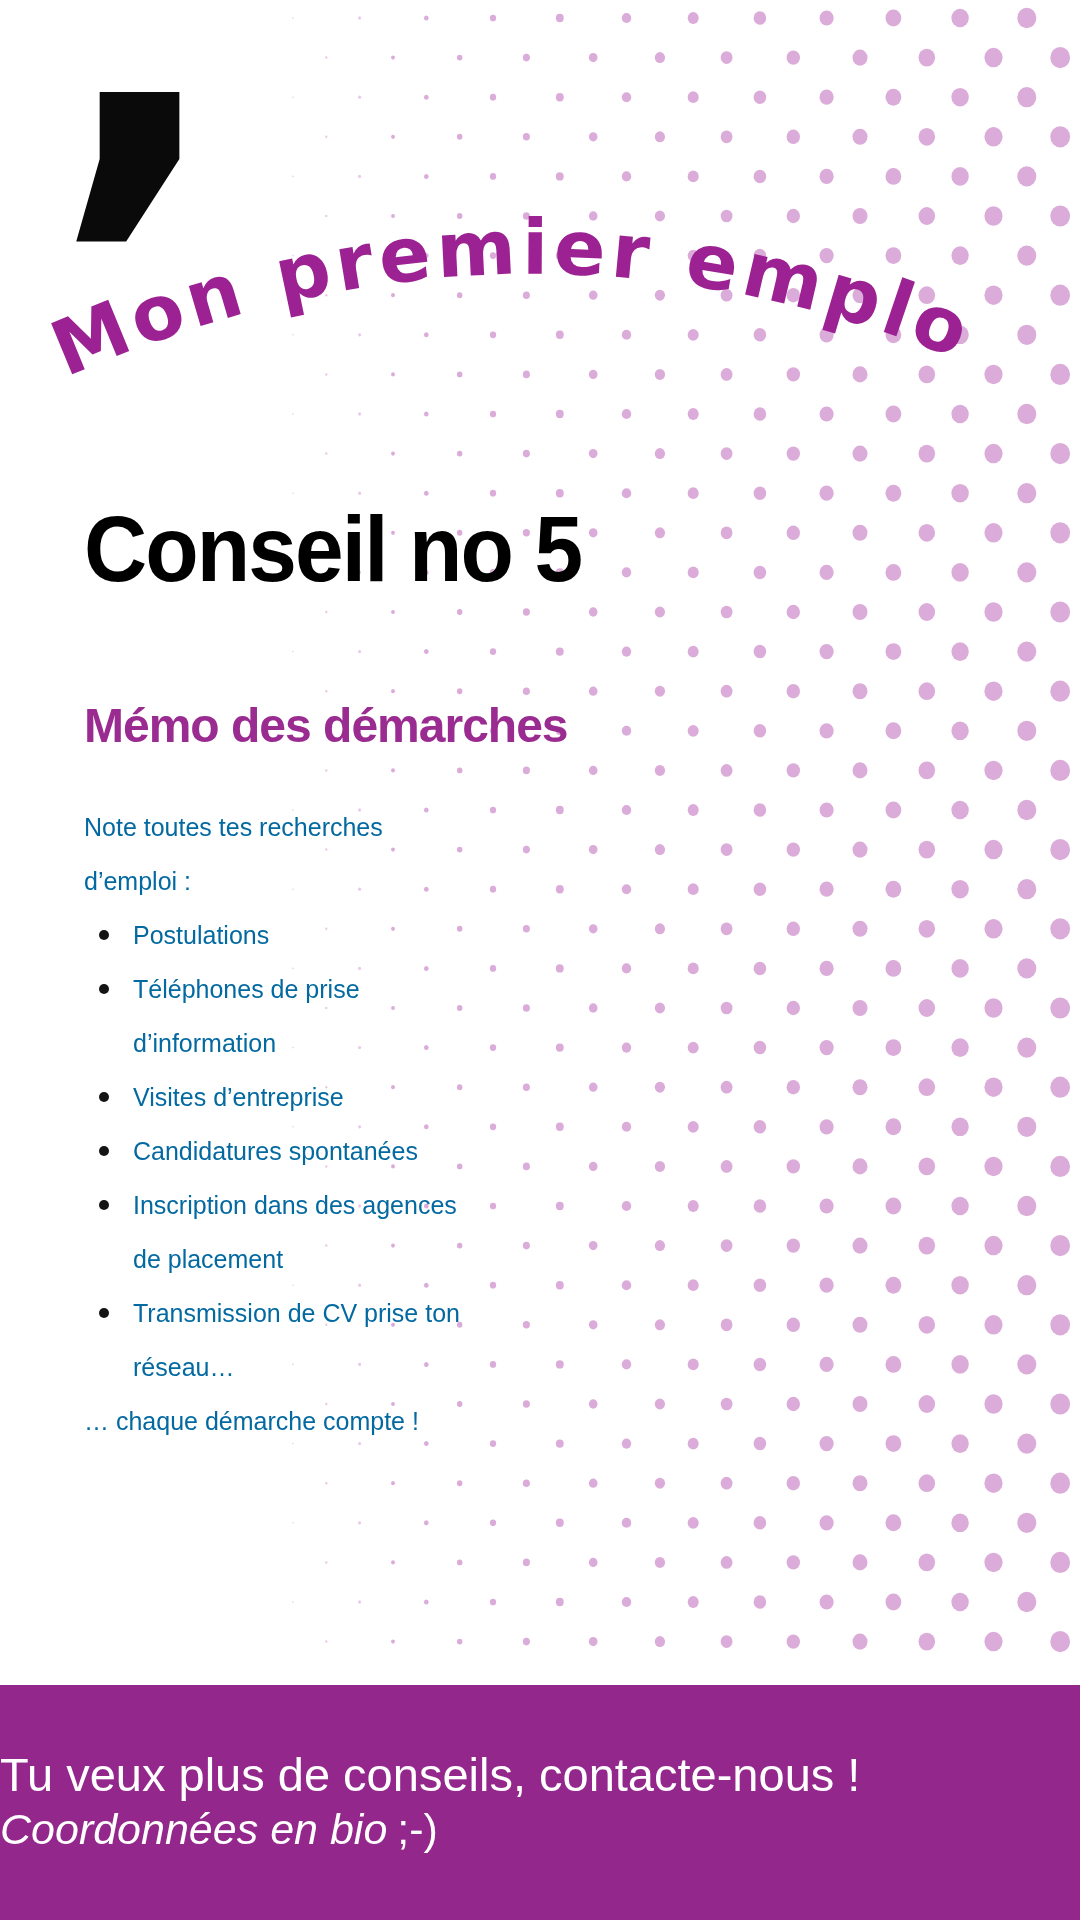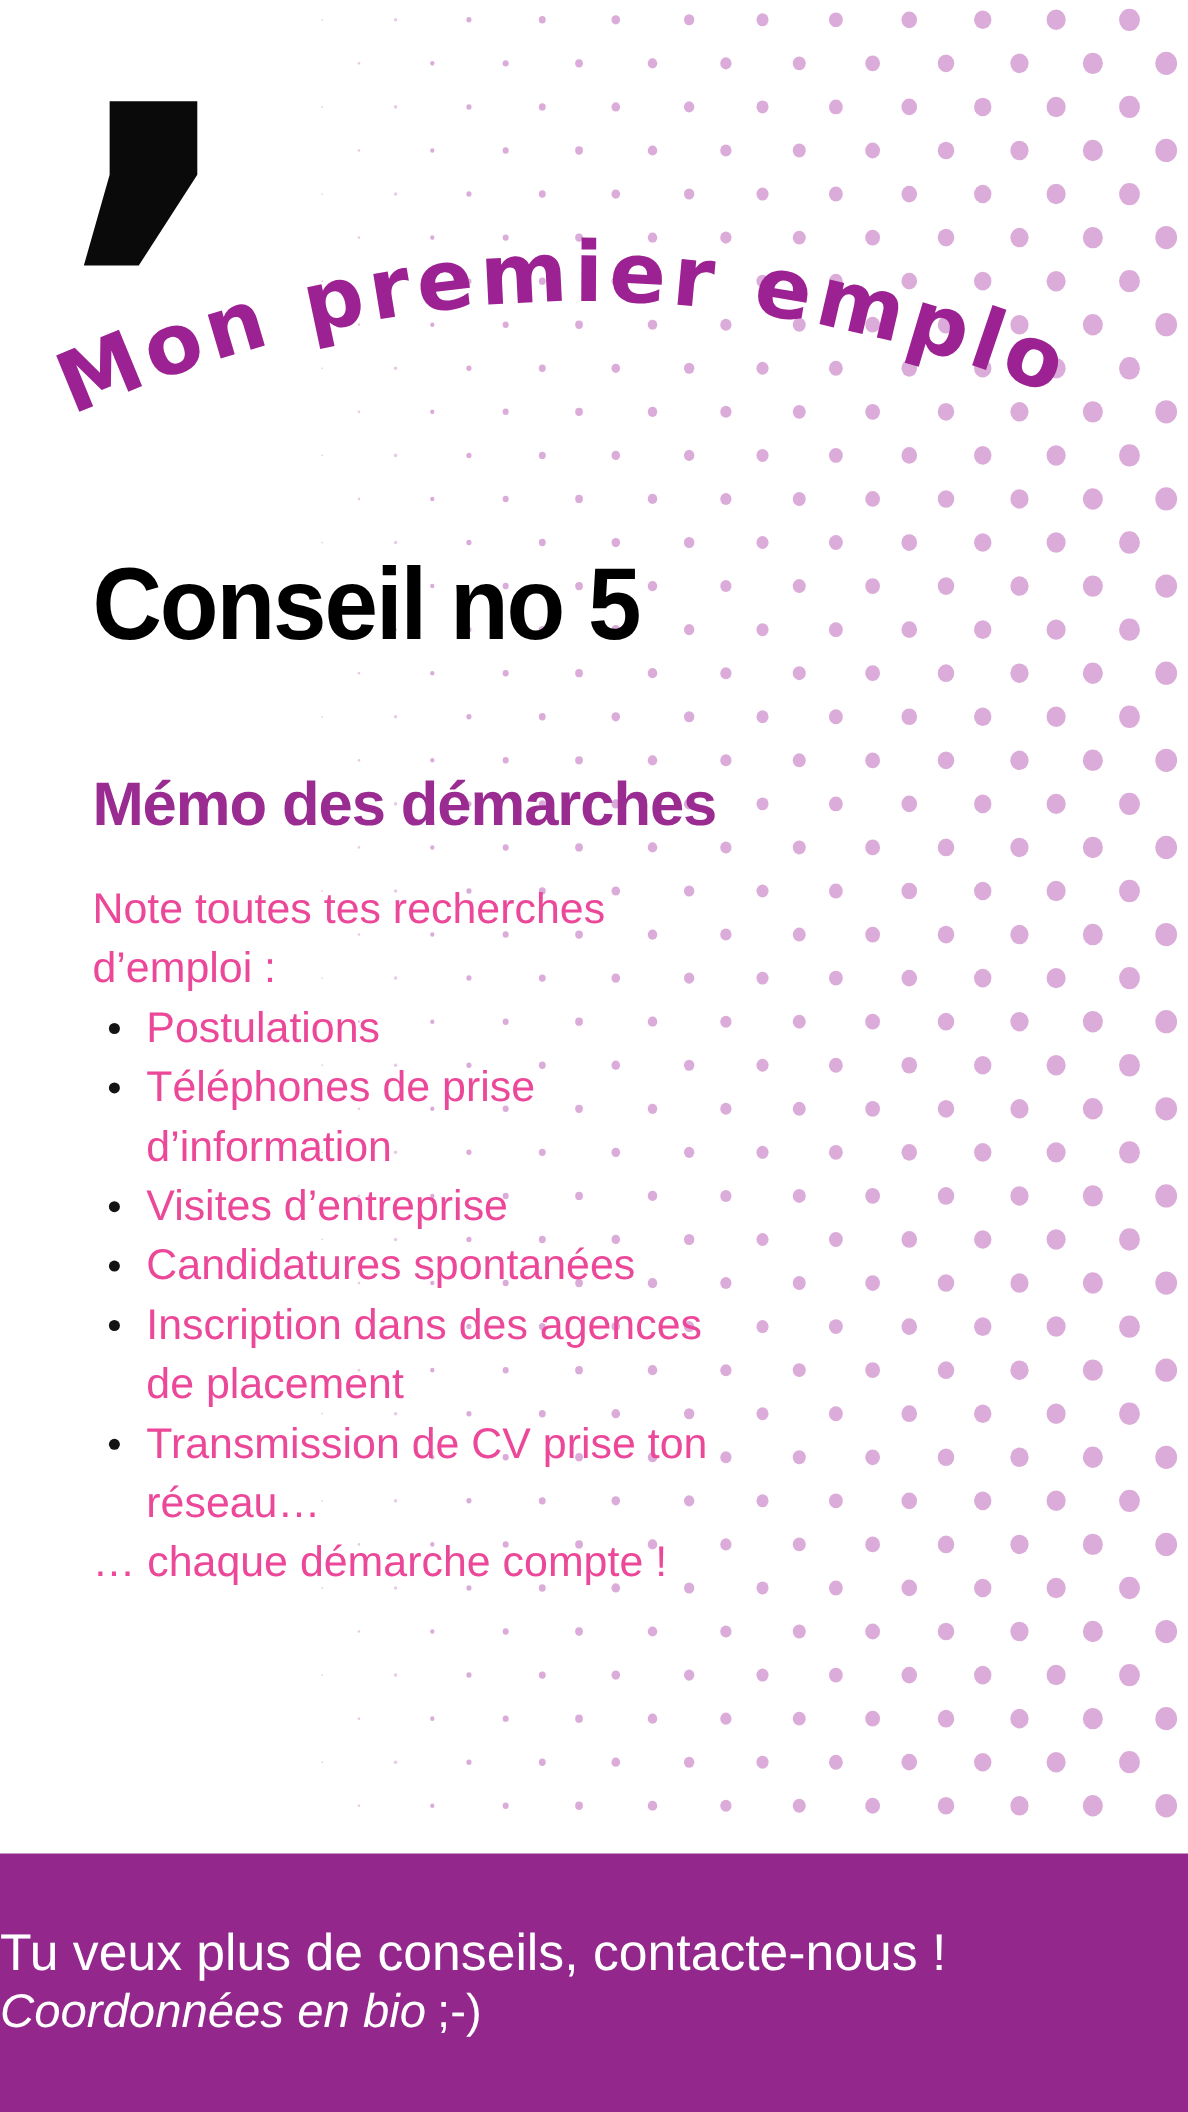--- a/index.html
+++ b/index.html
@@ -30,34 +30,34 @@
     letter-spacing: -2px;
     color: #000000;
     transform: scaleX(0.94);
     transform-origin: left top;
     white-space: nowrap;
   }
   .section-heading {
     position: absolute;
     left: 84px;
     top: 698px;
-    font-size: 56px;
+    font-size: 48px;
     font-weight: 700;
     letter-spacing: -1px;
     color: var(--heading-magenta, #9A2C91);
     white-space: nowrap;
   }
   .memo-block {
     position: absolute;
     left: 84px;
     top: 800px;
     width: 640px;
-    font-size: 39px;
+    font-size: 25px;
     line-height: 54px;
-    color: #ec4899;
+    color: #0369a1;
   }
   .intro, .outro { white-space: pre-line; }
   .bullet-list { list-style: none; margin: 0; padding: 0; }
   .bullet-list li {
     position: relative;
     padding-left: 49px;
     white-space: pre-line;
   }
   .bullet-marker {
     position: absolute;

